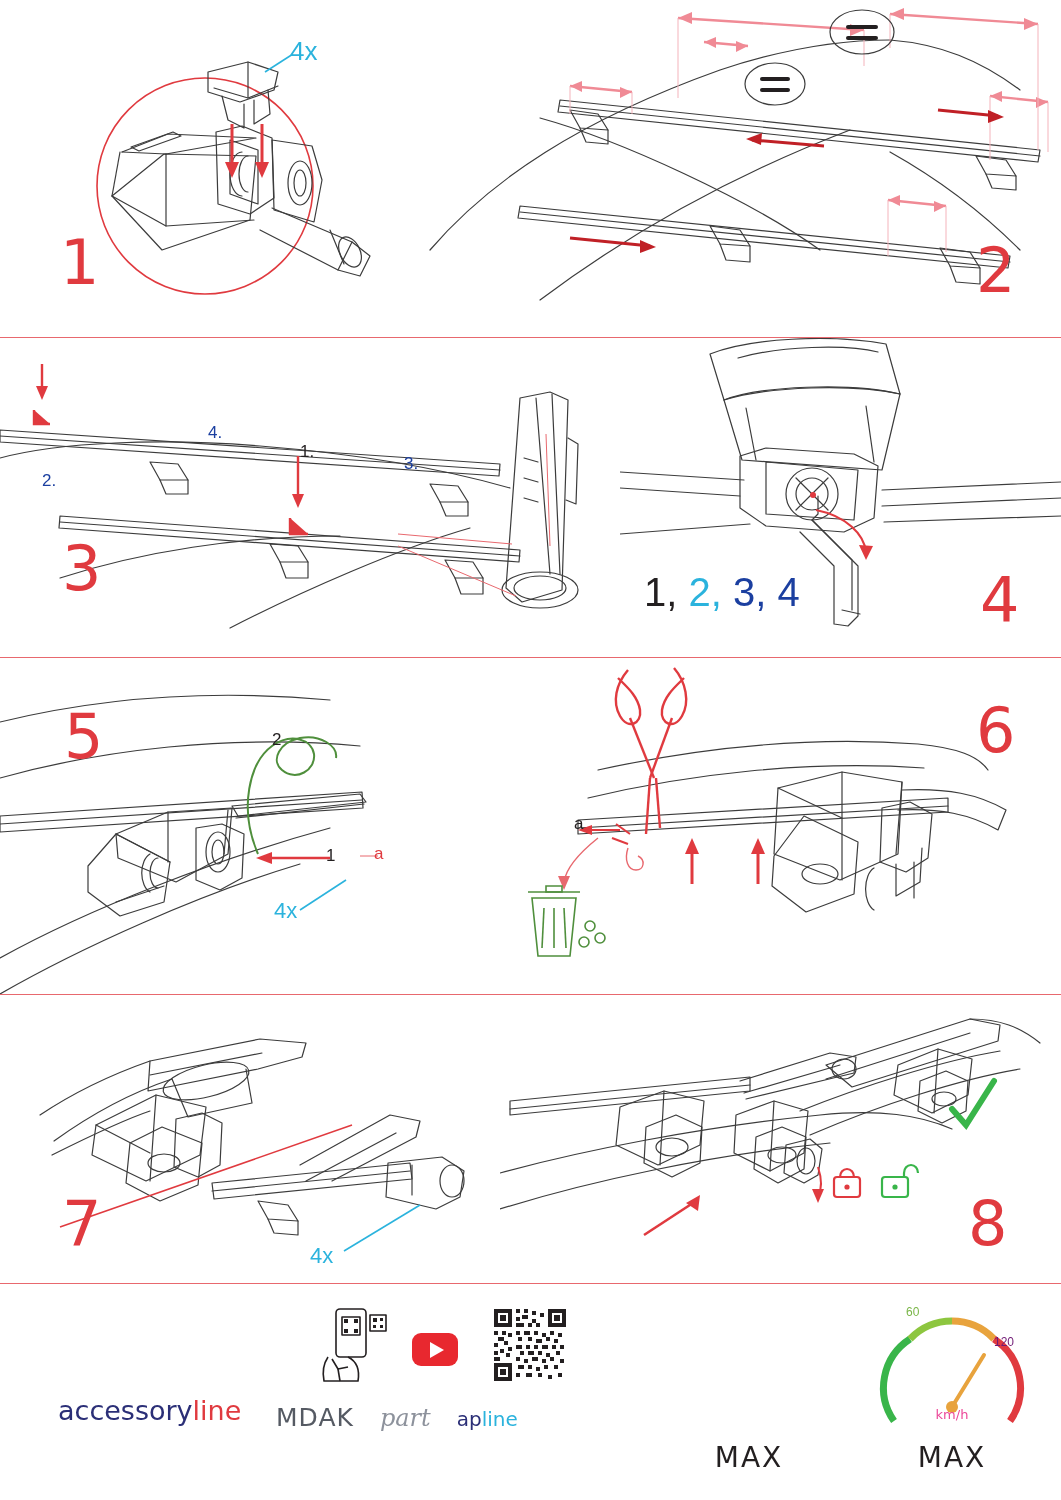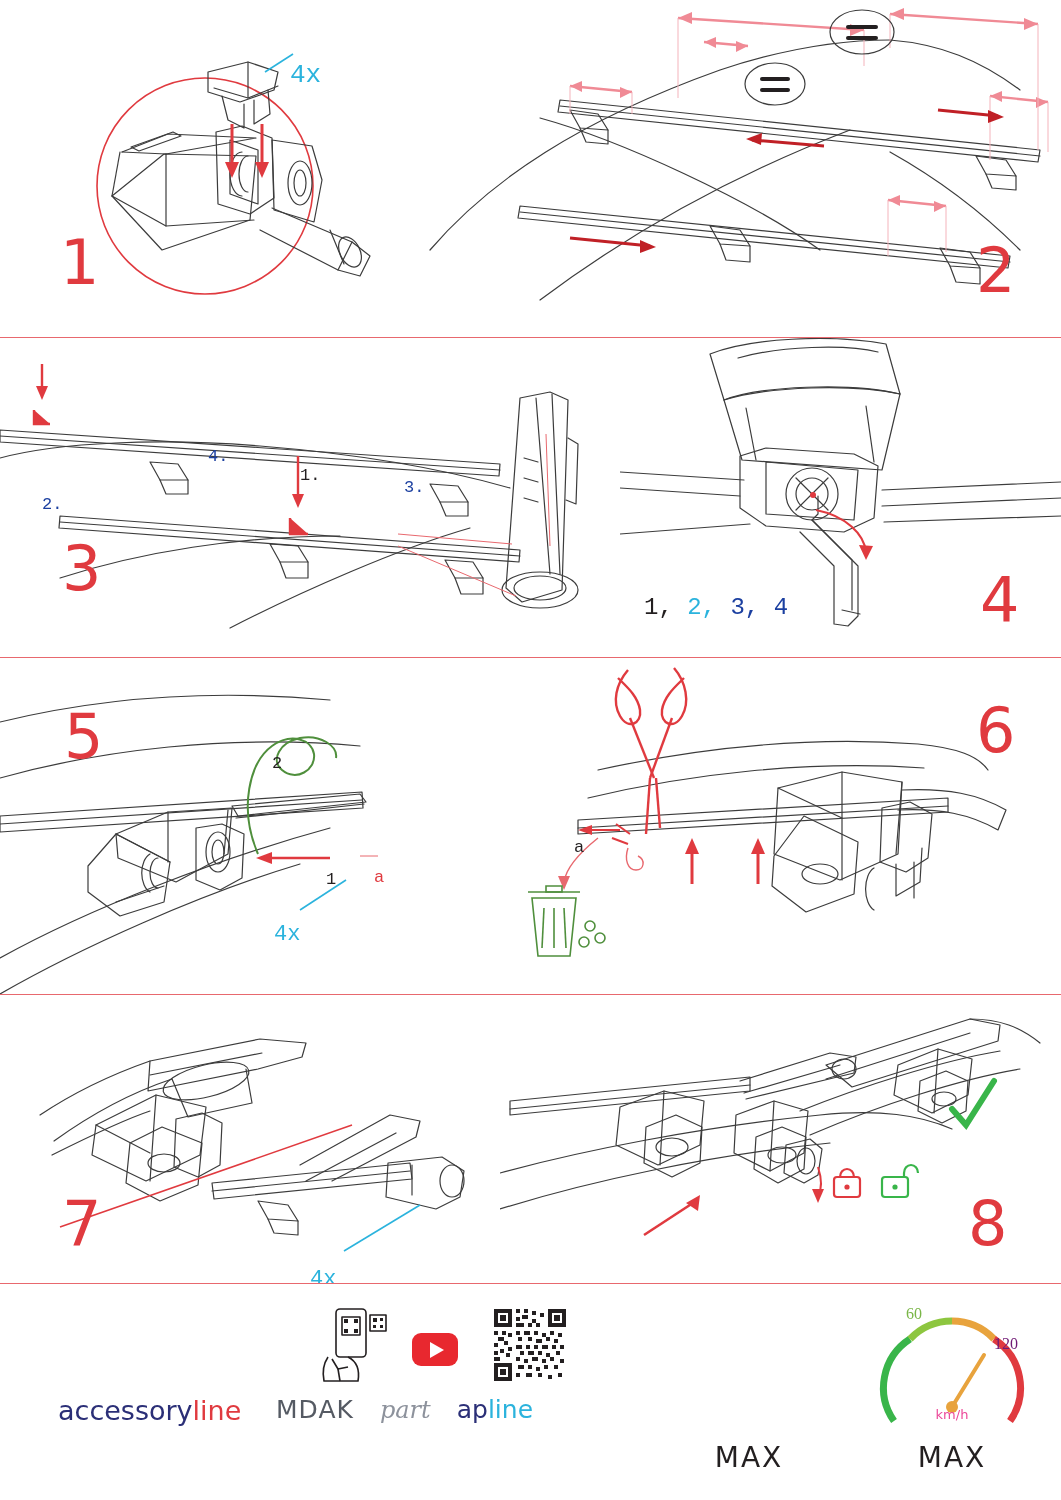--- a/index.html
+++ b/index.html
@@ -26,48 +26,47 @@
     color: #e03a3f;
     font-family: "DejaVu Sans", sans-serif;
     font-weight: 400;
     font-size: 62px;
     line-height: 1;
     letter-spacing: 1px;
   }
 
   .tag {
     position: absolute;
-    font-family: Liberation Mono, monospace;
+    font-family: Liberation Sans, sans-serif;
     font-size: 22px;
     color: #2bb3dd;
     white-space: nowrap;
-    margin-top: 24px;
   }
   .tag.small { font-size: 17px; }
 
   svg { display: block; overflow: visible; }
 
   
   .footer { position: absolute; left: 0; top: 1283px; width: 1061px; height: 217px; }
   .brand {
     position: absolute; left: 56px; top: 44px;
     font-family: "DejaVu Sans", sans-serif;
     font-size: 52px; letter-spacing: 2px;
     color: #2b2f77;
   }
   .brand-sub {
     position: absolute; left: 58px; top: 112px;
     font-family: "DejaVu Sans", sans-serif;
     font-size: 27px; color: #2b2f77;
   }
   .brand-sub .accent { color: #e03a3f; }
-  .logo-row { position: absolute; left: 276px; top: 112px; display: flex; align-items: baseline; gap: 26px; }
+  .logo-row { position: absolute; left: 276px; top: 120px; display: flex; align-items: baseline; gap: 26px; }
   .logo-mdak { font-family: "DejaVu Sans", sans-serif; font-size: 25px; color: #555a63; letter-spacing: 1px; }
   .logo-ipqi { font-family: "DejaVu Serif", serif; font-style: italic; font-size: 24px; color: #8d929c; }
-  .logo-apline { font-family: "DejaVu Sans", sans-serif; font-size: 25px; color: #2b2f77; }
+  .logo-apline { font-family: "DejaVu Sans", sans-serif; font-size: 20px; color: #2b2f77; }
   .logo-apline .accent { color: #2bb3dd; }
 
   .weight-wrap { position: absolute; left: 676px; top: 20px; width: 146px; height: 180px; }
   .weight-label {
     position: absolute; left: 676px; top: 158px; width: 146px;
     text-align: center; font-family: "DejaVu Sans", sans-serif;
     font-size: 28px; color: #231f20; letter-spacing: 2px;
   }
   .speed-wrap { position: absolute; left: 872px; top: 16px; width: 160px; height: 150px; }
   .speed-label {
@@ -76,21 +75,21 @@
     font-size: 28px; color: #231f20; letter-spacing: 2px;
   }
   .weight-val {
     position: absolute; left: 0; top: 74px; width: 146px; text-align: center;
     font-family: "DejaVu Sans", sans-serif; font-size: 28px; color: #e03a3f;
   }
   .kmh {
     position: absolute; left: 0; top: 108px; width: 160px; text-align: center;
     font-family: "DejaVu Sans", sans-serif; font-size: 13px; color: #ec4899;
   }
-  .sp-tick { position: absolute; font-family: Liberation Serif, serif; font-size: 16px; color: #7ab648; }
+  .sp-tick { position: absolute; font-family: Liberation Sans, sans-serif; font-size: 12px; color: #7ab648; }
   .sp-tick.hi { color: #701a75; }
   .yt {
     position: absolute; width: 46px; height: 33px; border-radius: 9px; background: #e8282f;
   }
   .yt:after {
     content: ""; position: absolute; left: 18px; top: 9px;
     border-left: 14px solid #fff; border-top: 8px solid transparent; border-bottom: 8px solid transparent;
   }
 </style>
 </head>
@@ -327,21 +326,21 @@
         <path d="M192 182 l40 40 l0 50"></path>
         <path d="M222 272 l18 4"></path>
       </g>
 
       <g stroke="#e03a3f" stroke-width="2.2" fill="#e03a3f">
         <path d="M196 172 C 226 178 244 196 246 214" fill="none"></path>
         <path d="M246 222 l-7 -15 l14 1 z" stroke="none"></path>
         <circle cx="193" cy="157" r="3" stroke="none"></circle>
       </g>
     </svg>
-    <div class="tag" style="left:24px;top:232px;font-size:24px;">
+    <div class="tag" style="left:24px;top:232px;font-size:40px;">
       <span style="color:#231f20;">1,</span>
       <span style="color:#2bb3dd;">2,</span>
       <span style="color:#1b3fa0;">3,</span>
       <span style="color:#1b3fa0;">4</span>
     </div>
     <div class="step-num" style="left:360px;top:232px;">4</div>
   </div>
 
   <div class="panel" style="left:0;top:658px;width:478px;height:336px;">
     <svg width="478" height="336" viewBox="0 0 478 336">

